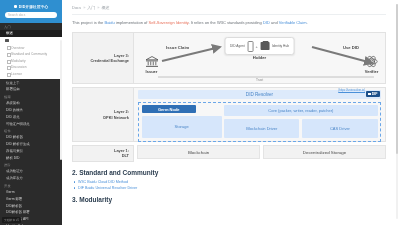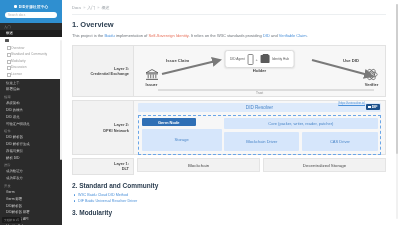--- a/index.html
+++ b/index.html
@@ -345,21 +345,20 @@
 
     <nav class="breadcrumb">
       <a href="#">Docs</a>
       <span class="sep">»</span>
       <a href="#">入门</a>
       <span class="sep">»</span>
       <span>概述</span>
     </nav>
     <div class="hr"></div>
 
-    <h2 class="sect">1. Overview</h2>
 
     <p class="lead">
       <span>This project is the </span><a href="#" class="lk-blue">Baidu</a><span> implementation of </span><a href="#" class="lk-red">Self-Sovereign Identity</a><span>. It relies on the W3C standards providing </span><a href="#" class="lk-blue">DID</a><span> and </span><a href="#" class="lk-blue">Verifiable Claim</a><span>.</span>
     </p>
 
     <div class="diagram">
 
       <div class="layer-row">
         <div class="layer-label">
           <span>Layer 3:</span>

